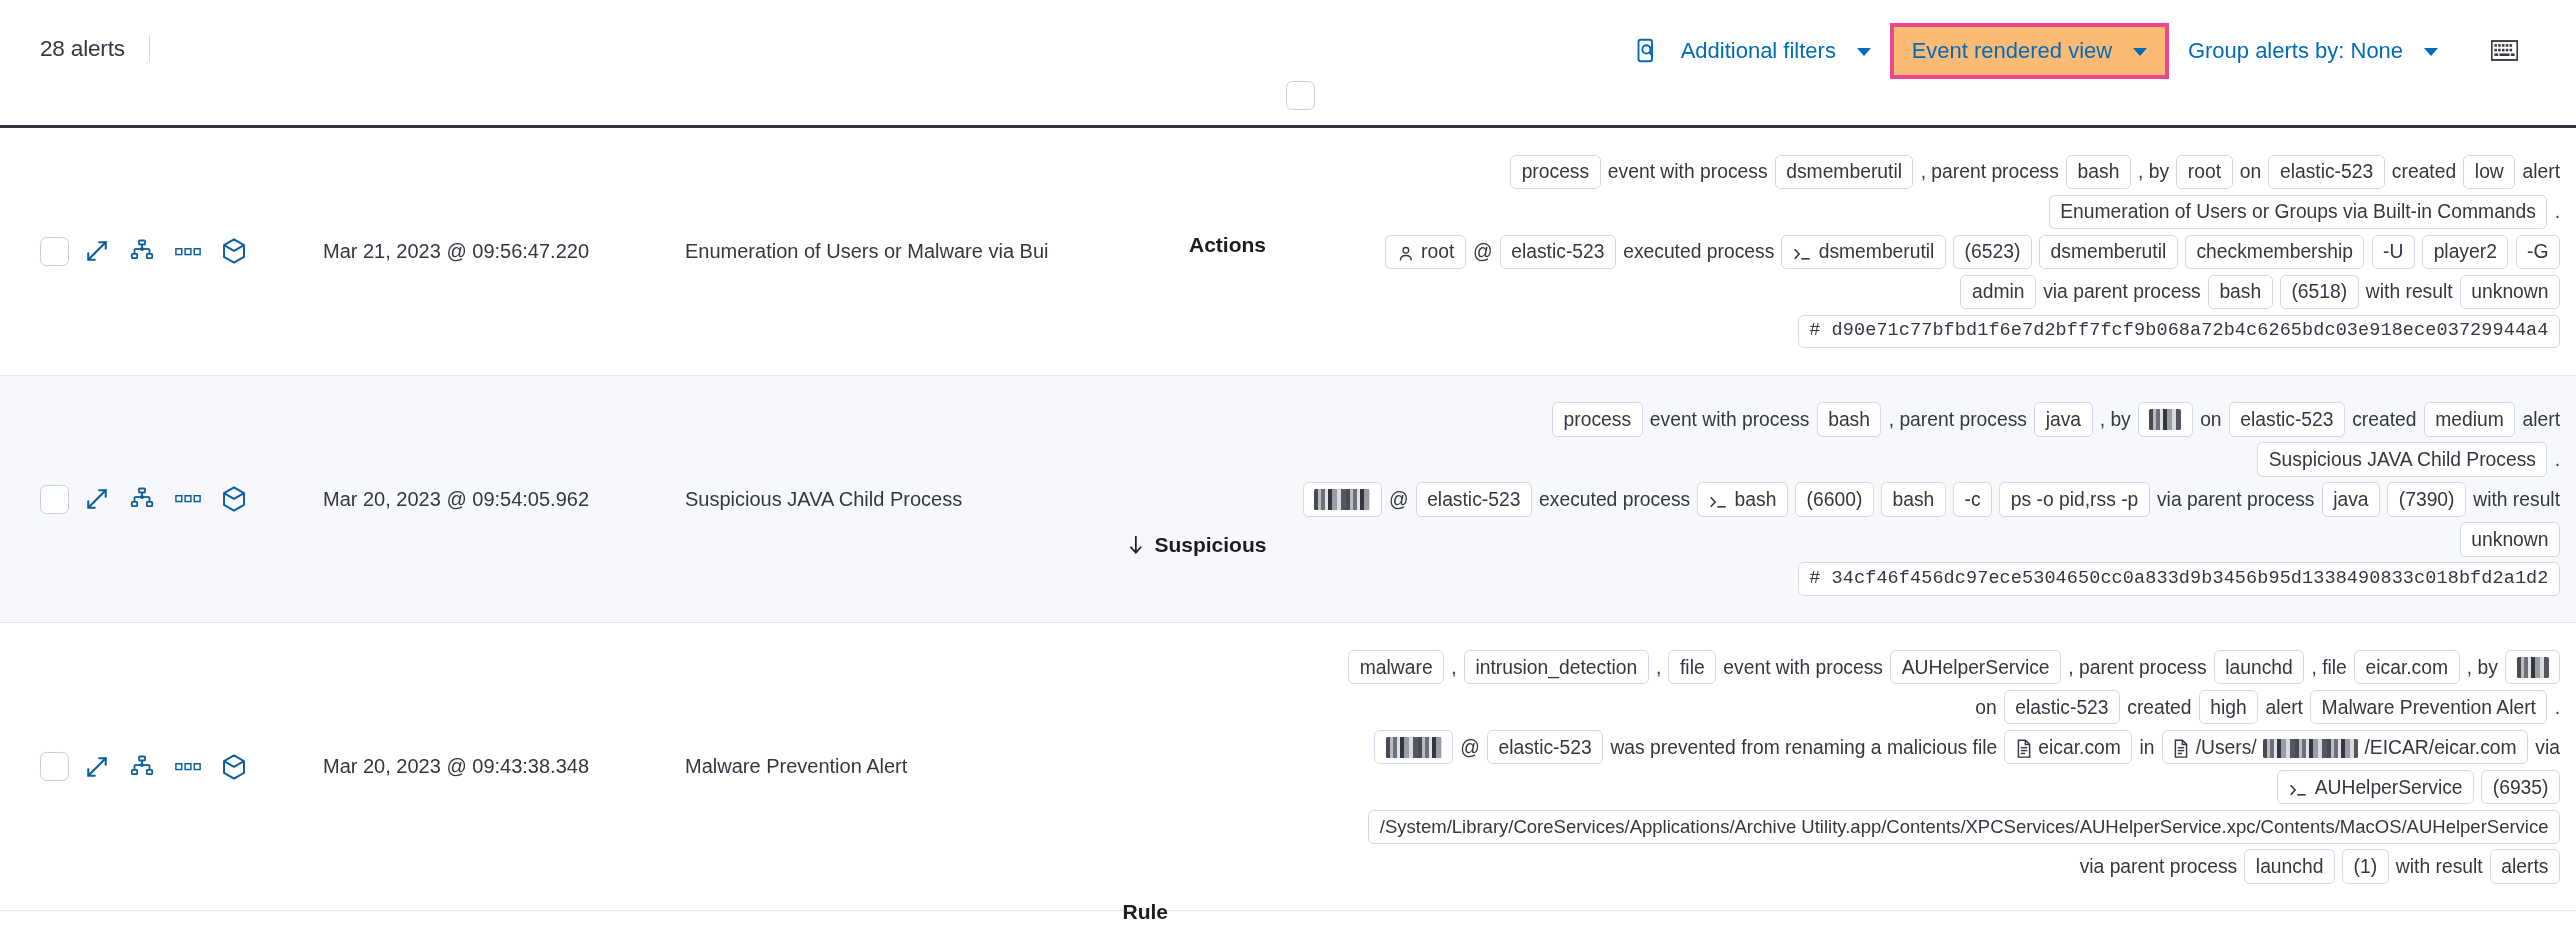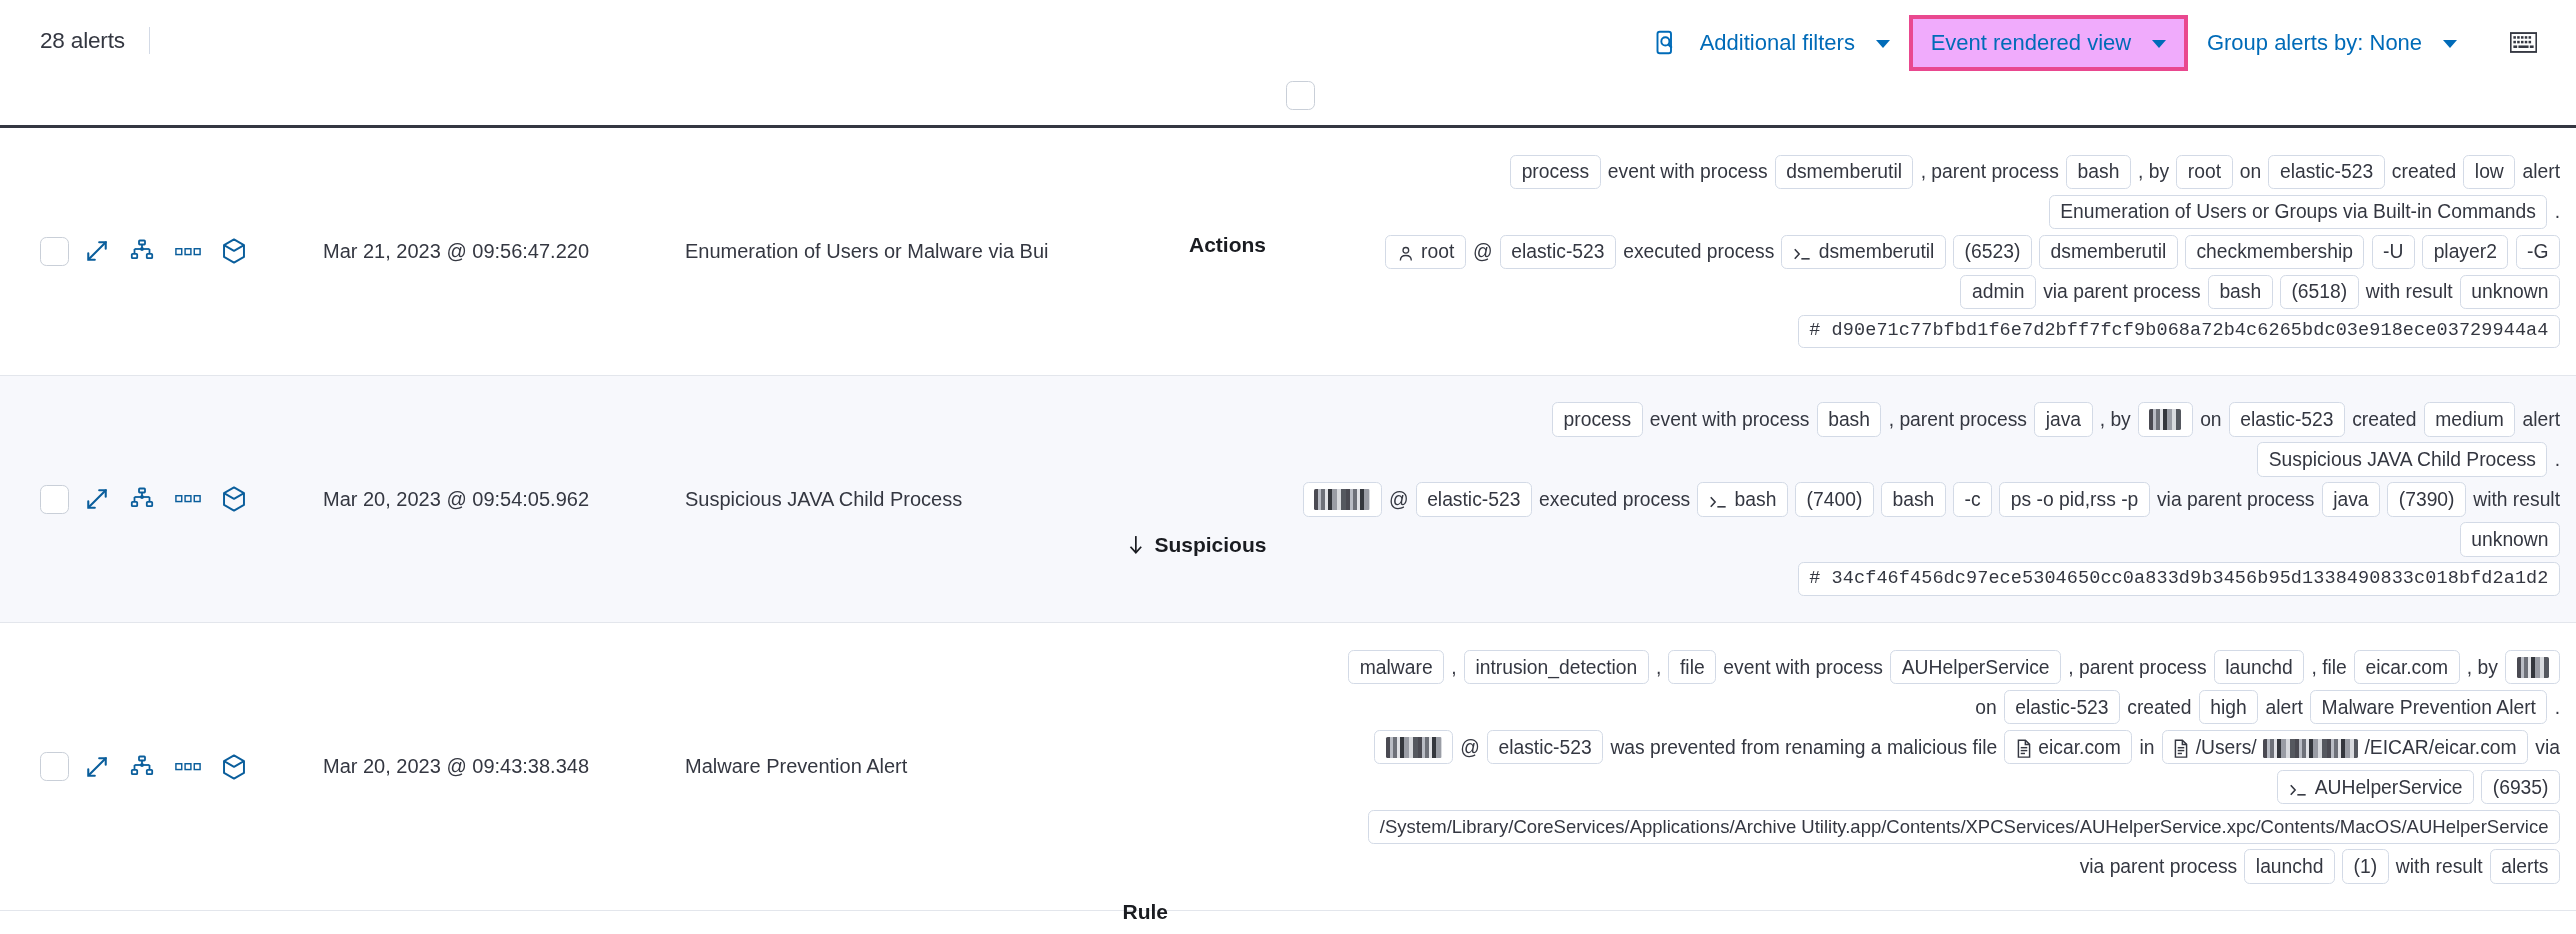--- a/index.html
+++ b/index.html
@@ -12,26 +12,26 @@
     width: 2576px;
     height: 934px;
     position: relative;
     overflow: hidden;
     color: #343741;
   }
 
   
   .toolbar {
     position: absolute;
-    top: 0; left: 0;
+    top: 8px; left: 0;
     width: 2576px;
     height: 81px;
     display: flex;
     align-items: center;
-    padding: 0 39px 0 40px;
+    padding: 0 58px 0 40px;
   }
   .alert-count {
     font-size: 22.6px;
     font-weight: 400;
     color: #343741;
     letter-spacing: -0.2px;
   }
   .vsep {
     width: 0.8px;
     height: 27px;
@@ -73,21 +73,21 @@
     position: relative;
     top: 1.6px;
   }
   
   .highlight-box {
     border: 4.8px solid #e9488f;
     padding: 9.7px 13px;
     margin: 0 8px;
     display: flex;
     align-items: center;
-    background: #f0abfc;
+    background: #fdba74;
   }
   .kbd-icon-wrap {
     margin-left: 42px;
     display: flex;
     align-items: center;
   }
 
   
   .table {
     position: absolute;
@@ -553,21 +553,21 @@
               <span class="chip">
                 <span class="ico">
                   <svg width="19.3" height="16" viewBox="0 0 22 18" fill="none" stroke="#343741" stroke-width="1.8">
                     <polyline points="2,3.5 7,9 2,14.5"></polyline>
                     <line x1="9.5" y1="14.5" x2="19" y2="14.5"></line>
                   </svg>
                 </span>
                 <span>bash</span>
               </span>
               <span class="chip">
-                <span>(7400)</span>
+                <span>(6600)</span>
               </span>
               <span class="chip">
                 <span>bash</span>
               </span>
               <span class="chip">
                 <span>-c</span>
               </span>
               <span class="chip">
                 <span>ps -o pid,rss -p</span>
               </span>

